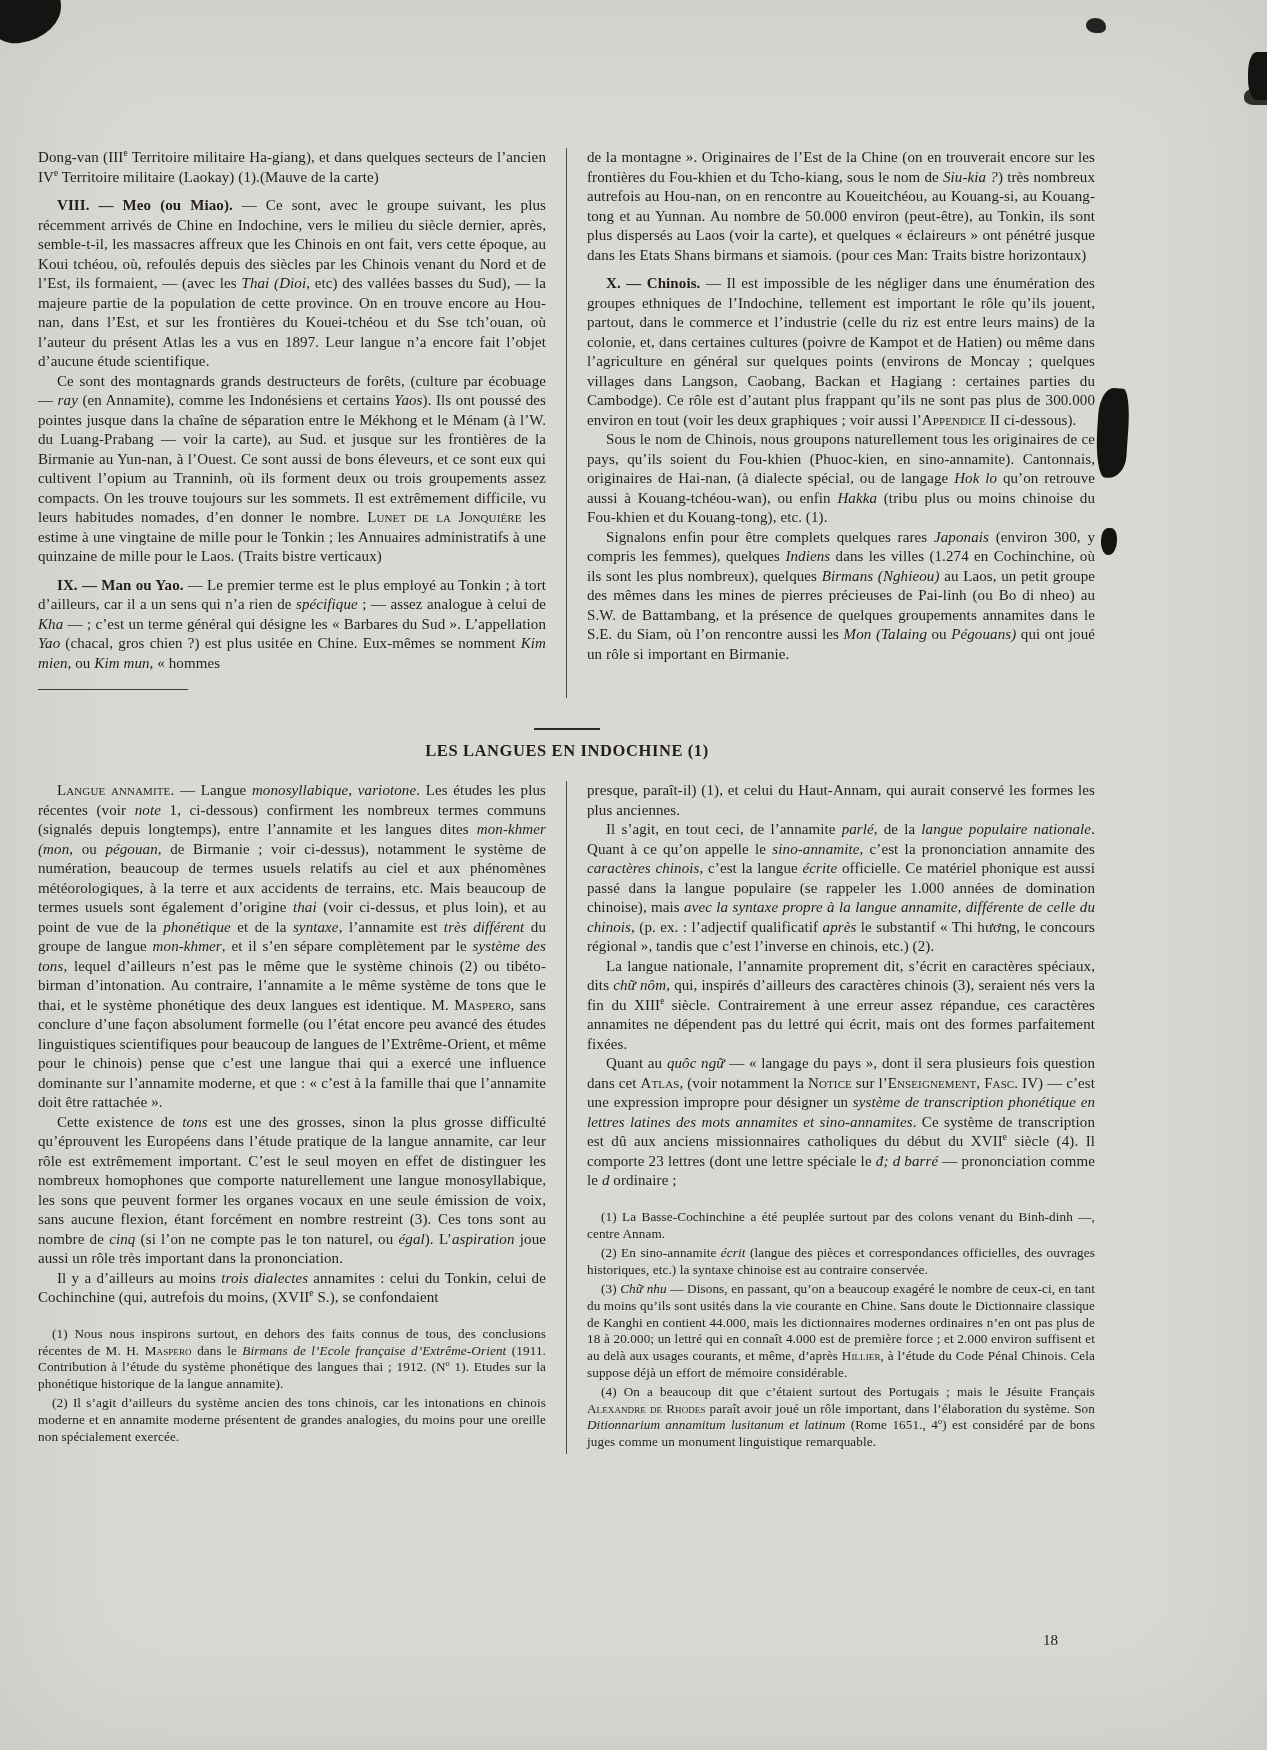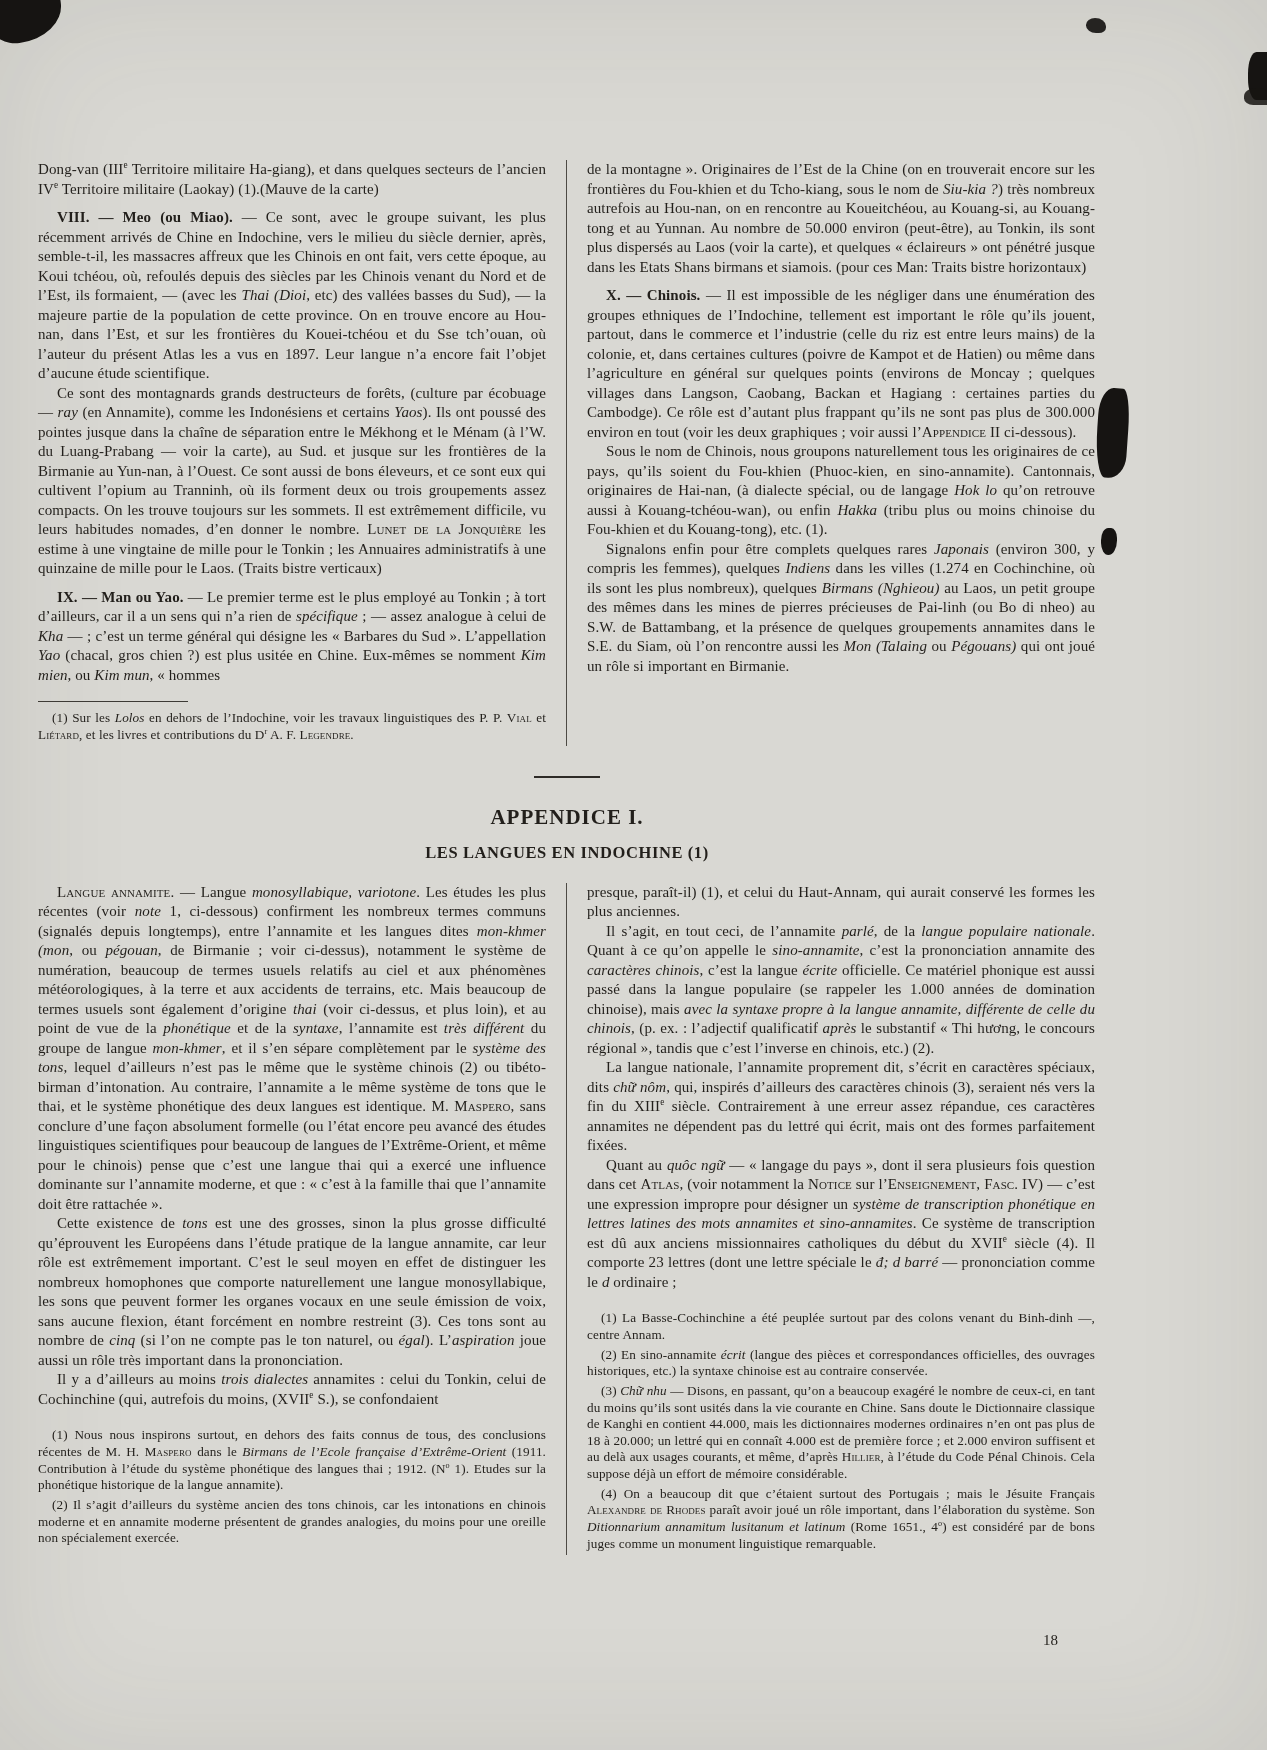--- a/index.html
+++ b/index.html
@@ -7,21 +7,21 @@
     position:relative;
     width:1267px;height:1750px;
     margin:0 auto;
     background:#d9d8d3;
     box-shadow:inset 0 0 140px rgba(60,55,45,.10);
     overflow:hidden;
     font-family:"Liberation Serif","DejaVu Serif",serif;
     color:#221f1b;
   }
   .content{
-    position:absolute;left:38px;top:160px;width:1058px;
+    position:absolute;left:38px;top:148px;width:1058px;
     font-size:15px;line-height:1.3;text-align:justify;
     letter-spacing:.1px;
   }
   .two-col{display:flex;align-items:stretch;}
   .col{width:508px;}
   .col-left{padding-right:20px;}
   .col-right{padding-left:20px;}
   .vrule{width:1px;background:#4d4a44;}
   .para{margin:0;text-indent:19px;}
   .para.noindent{text-indent:0;}
@@ -72,38 +72,34 @@
 
     <section class="two-col">
       <div class="col col-left">
         <div>
             <p class="para noindent">Dong-van (III<sup>e</sup> Territoire militaire Ha-giang), et dans quelques secteurs de l’ancien IV<sup>e</sup> Territoire militaire (Laokay) (1).(Mauve de la carte)</p>
             <p class="para gap"><b>VIII. — Meo (ou Miao).</b> — Ce sont, avec le groupe suivant, les plus récemment arrivés de Chine en Indochine, vers le milieu du siècle dernier, après, semble-t-il, les massacres affreux que les Chinois en ont fait, vers cette époque, au Koui tchéou, où, refoulés depuis des siècles par les Chinois venant du Nord et de l’Est, ils formaient, — (avec les <i>Thai (Dioi</i>, etc) des vallées basses du Sud), — la majeure partie de la population de cette province. On en trouve encore au Hou-nan, dans l’Est, et sur les frontières du Kouei-tchéou et du Sse tch’ouan, où l’auteur du présent Atlas les a vus en 1897. Leur langue n’a encore fait l’objet d’aucune étude scientifique.</p>
             <p class="para">Ce sont des montagnards grands destructeurs de forêts, (culture par écobuage — <i>ray</i> (en Annamite), comme les Indonésiens et certains <i>Yaos</i>). Ils ont poussé des pointes jusque dans la chaîne de séparation entre le Mékhong et le Ménam (à l’W. du Luang-Prabang — voir la carte), au Sud. et jusque sur les frontières de la Birmanie au Yun-nan, à l’Ouest. Ce sont aussi de bons éleveurs, et ce sont eux qui cultivent l’opium au Tranninh, où ils forment deux ou trois groupements assez compacts. On les trouve toujours sur les sommets. Il est extrêmement difficile, vu leurs habitudes nomades, d’en donner le nombre. <span class="sc">Lunet de la Jonquière</span> les estime à une vingtaine de mille pour le Tonkin ; les Annuaires administratifs à une quinzaine de mille pour le Laos. (Traits bistre verticaux)</p>
             <p class="para gap"><b>IX. — Man ou Yao.</b> — Le premier terme est le plus employé au Tonkin ; à tort d’ailleurs, car il a un sens qui n’a rien de <i>spécifique</i> ; — assez analogue à celui de <i>Kha</i> — ; c’est un terme général qui désigne les « Barbares du Sud ». L’appellation <i>Yao</i> (chacal, gros chien ?) est plus usitée en Chine. Eux-mêmes se nomment <i>Kim mien</i>, ou <i>Kim mun</i>, « hommes</p>
           </div>
         <div class="fn-rule"></div>
-        <div class="fns">
-            <p class="fn">(1) Sur les <i>Lolos</i> en dehors de l’Indochine, voir les travaux linguistiques des P. P. <span class="sc">Vial</span> et <span class="sc">Liétard</span>, et les livres et contributions du D<sup>r</sup> A. F. <span class="sc">Legendre</span>.</p>
-          </div>
       </div>
       <div class="vrule"></div>
       <div class="col col-right">
         <div>
             <p class="para noindent">de la montagne ». Originaires de l’Est de la Chine (on en trouverait encore sur les frontières du Fou-khien et du Tcho-kiang, sous le nom de <i>Siu-kia ?</i>) très nombreux autrefois au Hou-nan, on en rencontre au Koueitchéou, au Kouang-si, au Kouang-tong et au Yunnan. Au nombre de 50.000 environ (peut-être), au Tonkin, ils sont plus dispersés au Laos (voir la carte), et quelques « éclaireurs » ont pénétré jusque dans les Etats Shans birmans et siamois. (pour ces Man: Traits bistre horizontaux)</p>
             <p class="para gap"><b>X. — Chinois.</b> — Il est impossible de les négliger dans une énumération des groupes ethniques de l’Indochine, tellement est important le rôle qu’ils jouent, partout, dans le commerce et l’industrie (celle du riz est entre leurs mains) de la colonie, et, dans certaines cultures (poivre de Kampot et de Hatien) ou même dans l’agriculture en général sur quelques points (environs de Moncay ; quelques villages dans Langson, Caobang, Backan et Hagiang : certaines parties du Cambodge). Ce rôle est d’autant plus frappant qu’ils ne sont pas plus de 300.000 environ en tout (voir les deux graphiques ; voir aussi l’<span class="sc">Appendice</span> II ci-dessous).</p>
             <p class="para">Sous le nom de Chinois, nous groupons naturellement tous les originaires de ce pays, qu’ils soient du Fou-khien (Phuoc-kien, en sino-annamite). Cantonnais, originaires de Hai-nan, (à dialecte spécial, ou de langage <i>Hok lo</i> qu’on retrouve aussi à Kouang-tchéou-wan), ou enfin <i>Hakka</i> (tribu plus ou moins chinoise du Fou-khien et du Kouang-tong), etc. (1).</p>
             <p class="para">Signalons enfin pour être complets quelques rares <i>Japonais</i> (environ 300, y compris les femmes), quelques <i>Indiens</i> dans les villes (1.274 en Cochinchine, où ils sont les plus nombreux), quelques <i>Birmans (Nghieou)</i> au Laos, un petit groupe des mêmes dans les mines de pierres précieuses de Pai-linh (ou Bo di nheo) au S.W. de Battambang, et la présence de quelques groupements annamites dans le S.E. du Siam, où l’on rencontre aussi les <i>Mon (Talaing</i> ou <i>Pégouans)</i> qui ont joué un rôle si important en Birmanie.</p>
           </div>
       </div>
     </section>
 
     <div class="center-rule"></div>
 
-    <h1 class="app-title">APPENDICE I.</h1>
     <h2 class="app-subtitle">LES LANGUES EN INDOCHINE (1)</h2>
 
     <section class="two-col appendix-cols">
       <div class="col col-left">
         <div>
             <p class="para"><span class="sc">Langue annamite</span>. — Langue <i>monosyllabique, variotone</i>. Les études les plus récentes (voir <i>note</i> 1, ci-dessous) confirment les nombreux termes communs (signalés depuis longtemps), entre l’annamite et les langues dites <i>mon-khmer (mon</i>, ou <i>pégouan</i>, de Birmanie ; voir ci-dessus), notamment le système de numération, beaucoup de termes usuels relatifs au ciel et aux phénomènes météorologiques, à la terre et aux accidents de terrains, etc. Mais beaucoup de termes usuels sont également d’origine <i>thai</i> (voir ci-dessus, et plus loin), et au point de vue de la <i>phonétique</i> et de la <i>syntaxe</i>, l’annamite est <i>très différent</i> du groupe de langue <i>mon-khmer</i>, et il s’en sépare complètement par le <i>système des tons</i>, lequel d’ailleurs n’est pas le même que le système chinois (2) ou tibéto-birman d’intonation. Au contraire, l’annamite a le même système de tons que le thai, et le système phonétique des deux langues est identique. M. <span class="sc">Maspero</span>, sans conclure d’une façon absolument formelle (ou l’état encore peu avancé des études linguistiques scientifiques pour beaucoup de langues de l’Extrême-Orient, et même pour le chinois) pense que c’est une langue thai qui a exercé une influence dominante sur l’annamite moderne, et que : « c’est à la famille thai que l’annamite doit être rattachée ».</p>
             <p class="para">Cette existence de <i>tons</i> est une des grosses, sinon la plus grosse difficulté qu’éprouvent les Européens dans l’étude pratique de la langue annamite, car leur rôle est extrêmement important. C’est le seul moyen en effet de distinguer les nombreux homophones que comporte naturellement une langue monosyllabique, les sons que peuvent former les organes vocaux en une seule émission de voix, sans aucune flexion, étant forcément en nombre restreint (3). Ces tons sont au nombre de <i>cinq</i> (si l’on ne compte pas le ton naturel, ou <i>égal</i>). L’<i>aspiration</i> joue aussi un rôle très important dans la prononciation.</p>
             <p class="para">Il y a d’ailleurs au moins <i>trois dialectes</i> annamites : celui du Tonkin, celui de Cochinchine (qui, autrefois du moins, (XVII<sup>e</sup> S.), se confondaient</p>
           </div>
         <div class="fns fns-gap">

